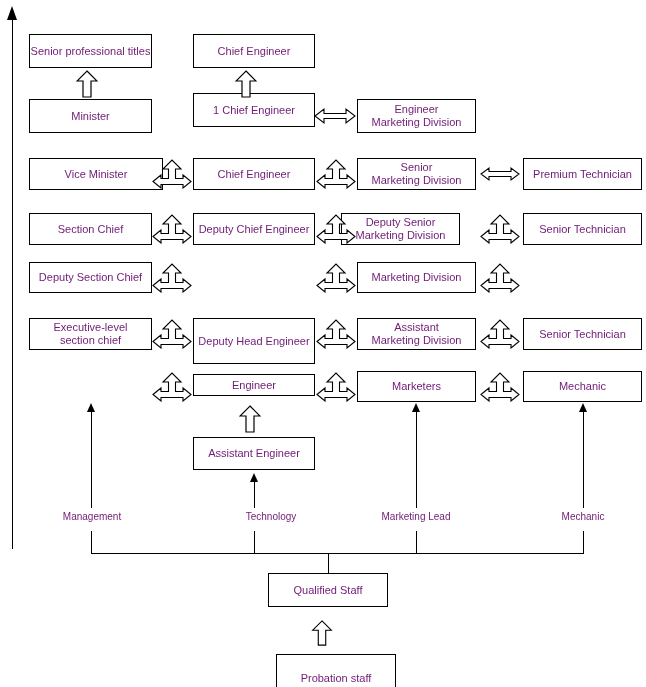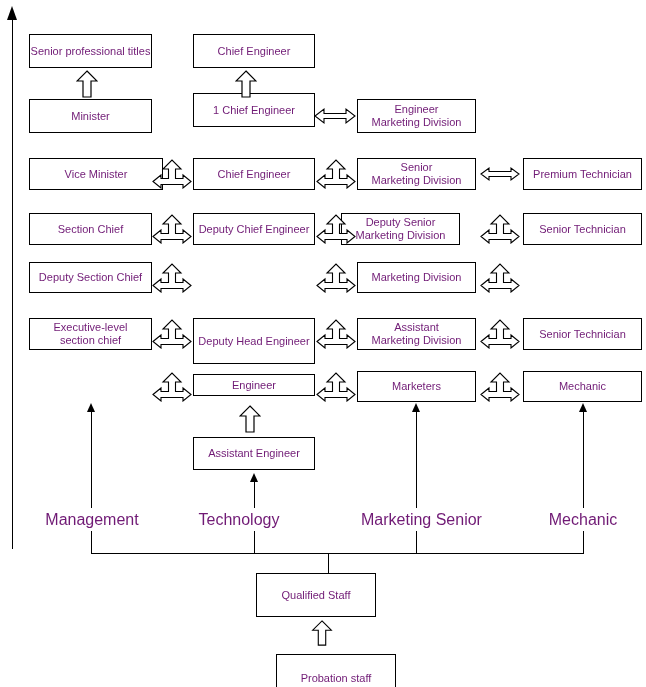--- a/index.html
+++ b/index.html
@@ -14,21 +14,21 @@
     font-size:11px;line-height:13px;text-align:center;padding:0 2px;white-space:nowrap;
   }
   .arrow{position:absolute;overflow:visible;}
   .line{position:absolute;background:#000;}
   .thin-arrow{position:absolute;width:9px;}
   .thin-arrow .head{width:0;height:0;border-left:4.5px solid transparent;border-right:4.5px solid transparent;border-bottom:9px solid #000;}
   .thin-arrow .shaft{position:absolute;left:4px;top:8px;bottom:0;width:1px;background:#000;}
   .axis-arrow{position:absolute;left:7px;top:6px;width:11px;height:543px;}
   .axis-arrow .head{width:0;height:0;border-left:5.5px solid transparent;border-right:5.5px solid transparent;border-bottom:14px solid #000;}
   .axis-arrow .shaft{position:absolute;left:4.75px;top:12px;bottom:0;width:1.5px;background:#000;}
-  .cat-label{position:absolute;width:110px;top:511px;height:15px;font-size:16px;text-align:center;white-space:nowrap;}
+  .cat-label{position:absolute;width:110px;top:511px;height:15px;font-size:10px;text-align:center;white-space:nowrap;}
 </style>
 </head>
 <body>
 
 <div id="canvas">
 
   <svg width="0" height="0" style="position:absolute">
     <defs>
       <symbol id="trident" viewBox="0 0 40 30">
         <polygon points="1,22.5 9,16 9,19.5 16.5,19.5 16.5,10 11,10 20,1 29,10 23.5,10 23.5,19.5 31,19.5 31,16 39,22.5 31,29 31,25.5 9,25.5 9,29" fill="#fff" stroke="#000" stroke-width="1.1"></polygon>
@@ -125,21 +125,21 @@
       <span>Marketers</span>
     </div>
   <div class="box" style="left:523px;top:371px;width:119px;height:31px">
       <span>Mechanic</span>
     </div>
 
   <div class="box" style="left:193px;top:437px;width:122px;height:33px">
       <span>Assistant Engineer</span>
     </div>
 
-  <div class="box" style="left:256px;top:573px;width:120px;height:44px">
+  <div class="box" style="left:268px;top:573px;width:120px;height:34px">
       <span>Qualified Staff</span>
     </div>
   <div class="box" style="left:276px;top:654px;width:120px;height:48px">
       <span>Probation staff</span>
     </div>
 
   <svg class="arrow" style="left:76px;top:70px" width="22" height="28">
       <use href="#upblock"></use>
     </svg>
   <svg class="arrow" style="left:235px;top:70px" width="22" height="28">
@@ -215,22 +215,22 @@
   <div class="thin-arrow" style="left:412px;top:403px;height:105px">
       <div class="head"></div>
       <div class="shaft"></div>
     </div>
   <div class="thin-arrow" style="left:579px;top:403px;height:105px">
       <div class="head"></div>
       <div class="shaft"></div>
     </div>
 
   <div class="cat-label" style="left:37px">Management</div>
-  <div class="cat-label" style="left:184px">Technology</div>
-  <div class="cat-label" style="left:361px">Marketing Senior</div>
+  <div class="cat-label" style="left:216px">Technology</div>
+  <div class="cat-label" style="left:361px">Marketing Lead</div>
   <div class="cat-label" style="left:528px">Mechanic</div>
 
   <div class="line" style="left:91px;top:531px;width:1px;height:22px"></div>
   <div class="line" style="left:254px;top:531px;width:1px;height:22px"></div>
   <div class="line" style="left:416px;top:531px;width:1px;height:22px"></div>
   <div class="line" style="left:583px;top:531px;width:1px;height:22px"></div>
   <div class="line" style="left:91px;top:553px;width:493px;height:1px"></div>
   <div class="line" style="left:328px;top:553px;width:1px;height:20px"></div>
 
 </div>

